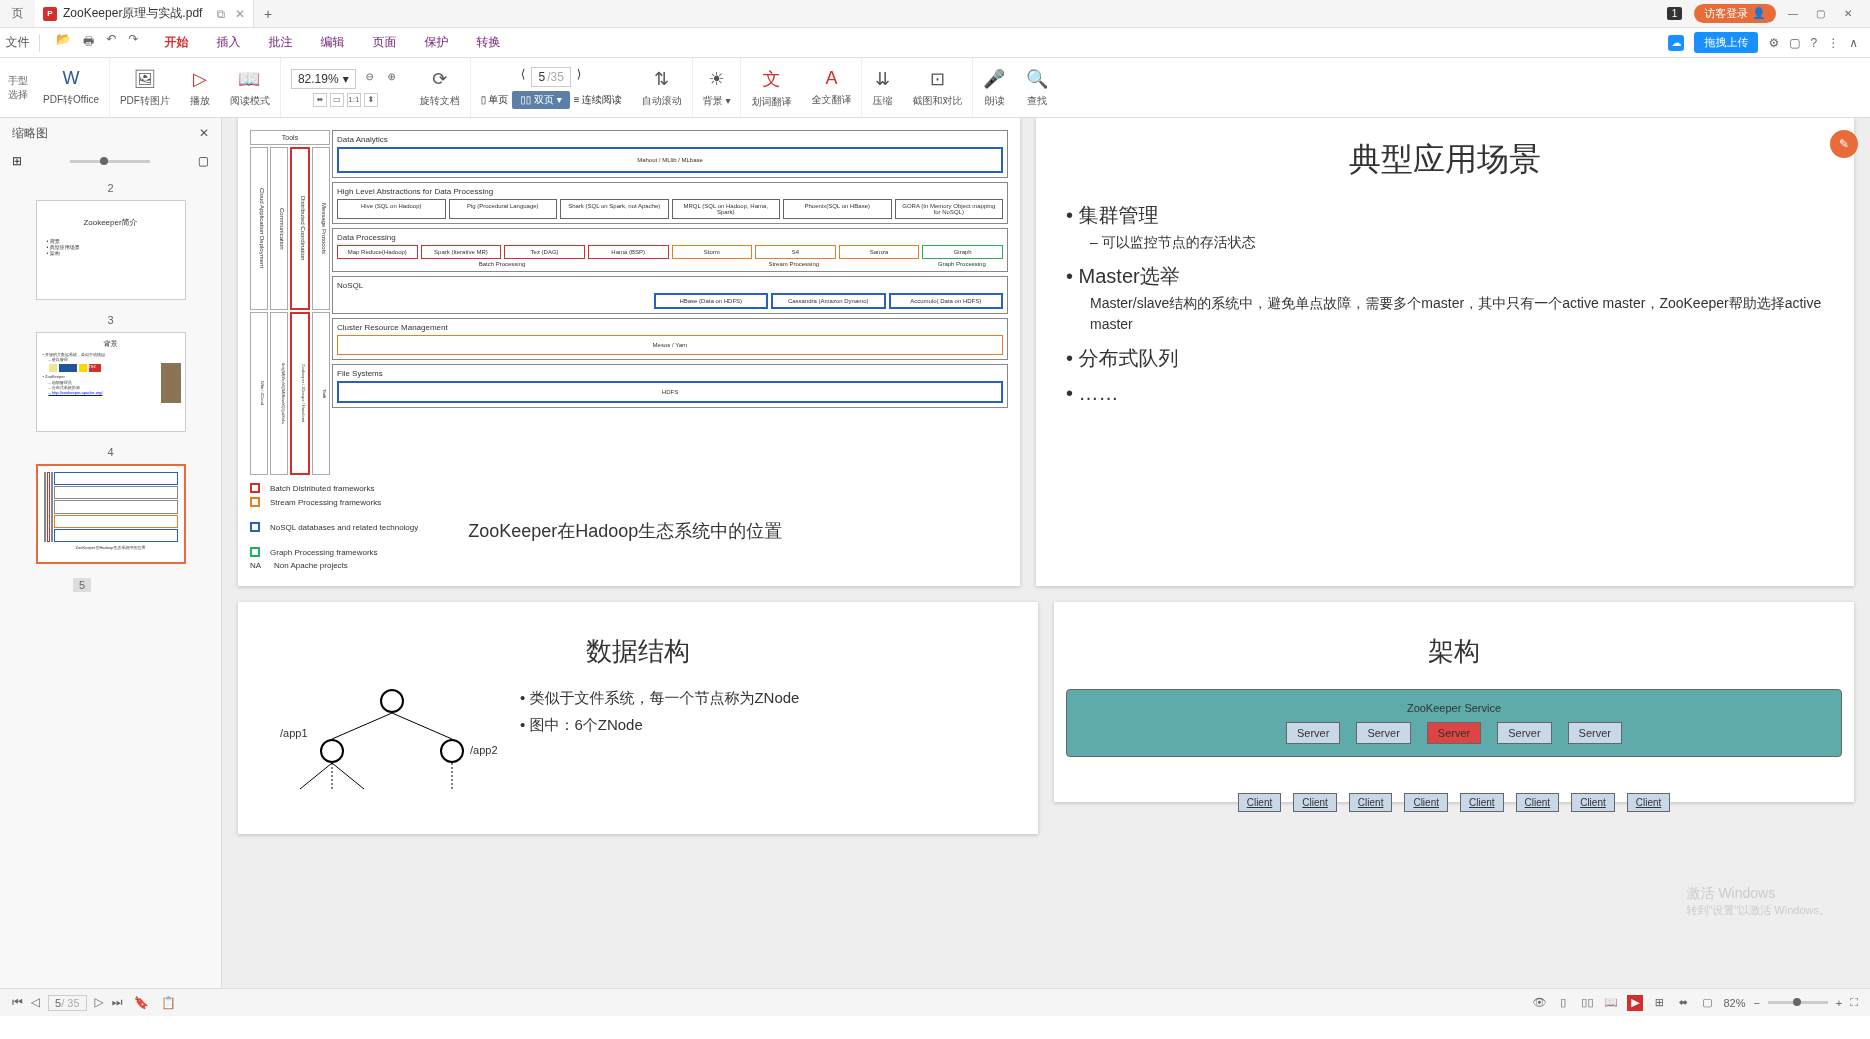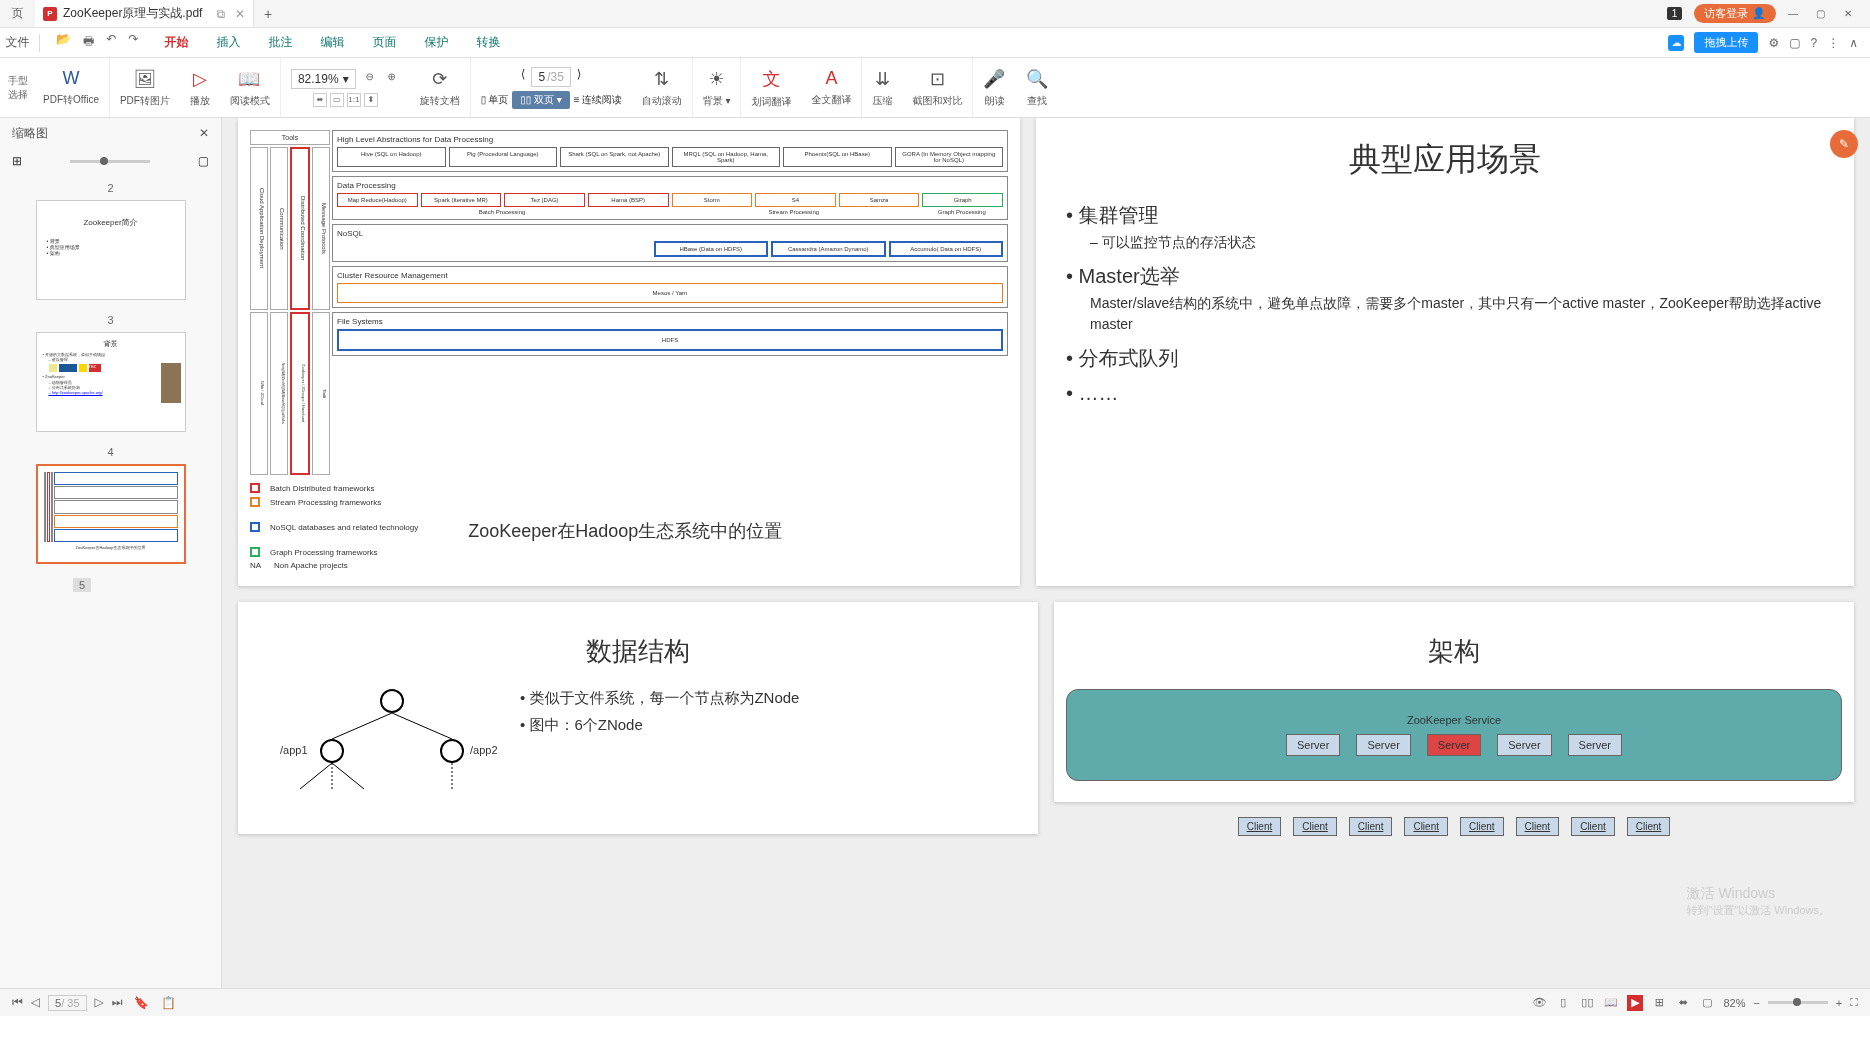--- a/index.html
+++ b/index.html
@@ -15,21 +15,21 @@
 .titlebar-right { margin-left: auto; display: flex; align-items: center; gap: 12px; padding-right: 10px; }
 .badge-1 { background: #333; color: #fff; padding: 1px 5px; border-radius: 2px; font-size: 10px; }
 .login-badge { background: #e86c3a; color: #fff; padding: 2px 10px; border-radius: 10px; font-size: 11px; display: flex; align-items: center; gap: 4px; }
 .win-btn { width: 16px; color: #666; font-size: 10px; }
 
 
 .menubar { height: 30px; background: #fff; display: flex; align-items: center; border-bottom: 1px solid #e0e0e0; }
 .menu-left { width: 35px; text-align: center; color: #555; }
 .menu-items { display: flex; align-items: center; }
 .menu-icon-group { display: flex; gap: 12px; padding: 0 12px; color: #666; }
-.menu-item { padding: 0 14px; color: #0f766e; cursor: pointer; }
+.menu-item { padding: 0 14px; color: #701a75; cursor: pointer; }
 .menu-item.active { color: #d32f2f; font-weight: bold; }
 .menubar-right { margin-left: auto; display: flex; gap: 10px; padding-right: 12px; color: #666; align-items: center; }
 .upload-btn { background: #1890ff; color: #fff; padding: 3px 10px; border-radius: 3px; font-size: 11px; display: flex; align-items: center; gap: 4px; }
 .cloud-icon { width: 16px; height: 16px; background: #1890ff; border-radius: 3px; display: flex; align-items: center; justify-content: center; color: #fff; font-size: 10px; }
 
 
 .toolbar { height: 60px; background: #fff; display: flex; align-items: center; border-bottom: 1px solid #ddd; padding: 0 8px; }
 .tool-left { width: 25px; color: #666; font-size: 10px; }
 .tool-group { display: flex; flex-direction: column; align-items: center; justify-content: center; padding: 0 10px; gap: 4px; height: 100%; }
 .tool-group.sep { border-right: 1px solid #eee; }
@@ -96,21 +96,21 @@
 
 
 .page6-title { text-align: center; font-size: 26px; margin: 20px 0; }
 .tree-node { width: 24px; height: 24px; border: 2px solid #000; border-radius: 50%; position: absolute; background: #fff; }
 .tree-svg { width: 100%; height: 120px; position: relative; }
 .tree-label { position: absolute; font-size: 11px; }
 .page6-list li { font-size: 15px; margin-bottom: 8px; }
 
 .page7-title { text-align: center; font-size: 26px; margin: 20px 0; }
 .zk-diagram { position: relative; height: 120px; }
-.zk-service { background: #5faaaa; border: 1px solid #666; padding: 24px; text-align: center; border-radius: 12px; }
+.zk-service { background: #5faaaa; border: 1px solid #666; padding: 12px; text-align: center; border-radius: 4px; }
 .zk-server-row { display: flex; gap: 16px; justify-content: center; margin-top: 8px; }
 .zk-server { background: #c8d8e8; border: 1px solid #666; padding: 4px 10px; font-size: 11px; }
 .zk-client-row { display: flex; gap: 12px; justify-content: center; margin-top: 36px; text-decoration: underline; }
 .zk-client { background: #c8d8e8; border: 1px solid #666; padding: 3px 8px; font-size: 10px; }
 
 
 .statusbar { height: 28px; background: #f5f5f5; border-top: 1px solid #ddd; display: flex; align-items: center; padding: 0 12px; gap: 12px; }
 .status-nav { display: flex; gap: 8px; color: #666; }
 .status-page { border: 1px solid #ccc; padding: 1px 6px; font-size: 11px; }
 .status-right { margin-left: auto; display: flex; gap: 8px; align-items: center; color: #666; font-size: 11px; }
@@ -349,20 +349,24 @@
               <div class="arch-side-col">Message Protocols</div>
             </div>
             <div class="arch-side-cols" style="height:20px">
               <div class="arch-side-col" style="font-size:4px">Whir / JCloud</div>
               <div class="arch-side-col" style="font-size:3px">Netty(NA)/ZeroMQ(NA)/ActiveMQ/Qpid/Kafka</div>
               <div class="arch-side-col red" style="font-size:4px">Zookeeper / JGroups / Hazelcast</div>
               <div class="arch-side-col" style="font-size:4px">Thrift</div>
             </div>
           </div>
           <div class="arch-main">
+            <div class="arch-section">
+              <div class="arch-sec-title">Data Analytics</div>
+              <div class="arch-box blue" style="padding:8px">Mahout / MLlib / MLbase</div>
+            </div>
             <div class="arch-section">
               <div class="arch-sec-title">High Level Abstractions for Data Processing</div>
               <div class="arch-boxes">
                 <div class="arch-box">Hive (SQL on Hadoop)</div>
                 <div class="arch-box">Pig (Procedural Language)</div>
                 <div class="arch-box">Shark (SQL on Spark, not Apache)</div>
                 <div class="arch-box">MRQL (SQL on Hadoop, Hama, Spark)</div>
                 <div class="arch-box">Phoenix(SQL on HBase)</div>
                 <div class="arch-box">GORA (In Memory Object mapping for NoSQL)</div>
               </div>
@@ -451,21 +455,21 @@
     </div>
 
     <div class="page-row">
       <div class="pdf-page" style="width:590px;height:232px">
         <div class="page6-title">数据结构</div>
         <div style="display:flex;gap:30px">
           <div class="tree-svg" style="width:240px">
             <div class="tree-node" style="left:130px;top:0"></div>
             <div class="tree-node" style="left:70px;top:50px"></div>
             <div class="tree-node" style="left:190px;top:50px"></div>
-            <div class="tree-label" style="left:30px;top:55px">/app1</div>
+            <div class="tree-label" style="left:30px;top:38px">/app1</div>
             <div class="tree-label" style="left:220px;top:55px">/app2</div>
             <svg style="position:absolute;width:100%;height:100%;pointer-events:none">
               <line x1="142" y1="24" x2="82" y2="50" stroke="#000"></line>
               <line x1="142" y1="24" x2="202" y2="50" stroke="#000"></line>
               <line x1="82" y1="74" x2="50" y2="100" stroke="#000"></line>
               <line x1="82" y1="74" x2="82" y2="100" stroke="#000" stroke-dasharray="2"></line>
               <line x1="82" y1="74" x2="114" y2="100" stroke="#000"></line>
               <line x1="202" y1="74" x2="202" y2="100" stroke="#000" stroke-dasharray="2"></line>
             </svg>
           </div>

